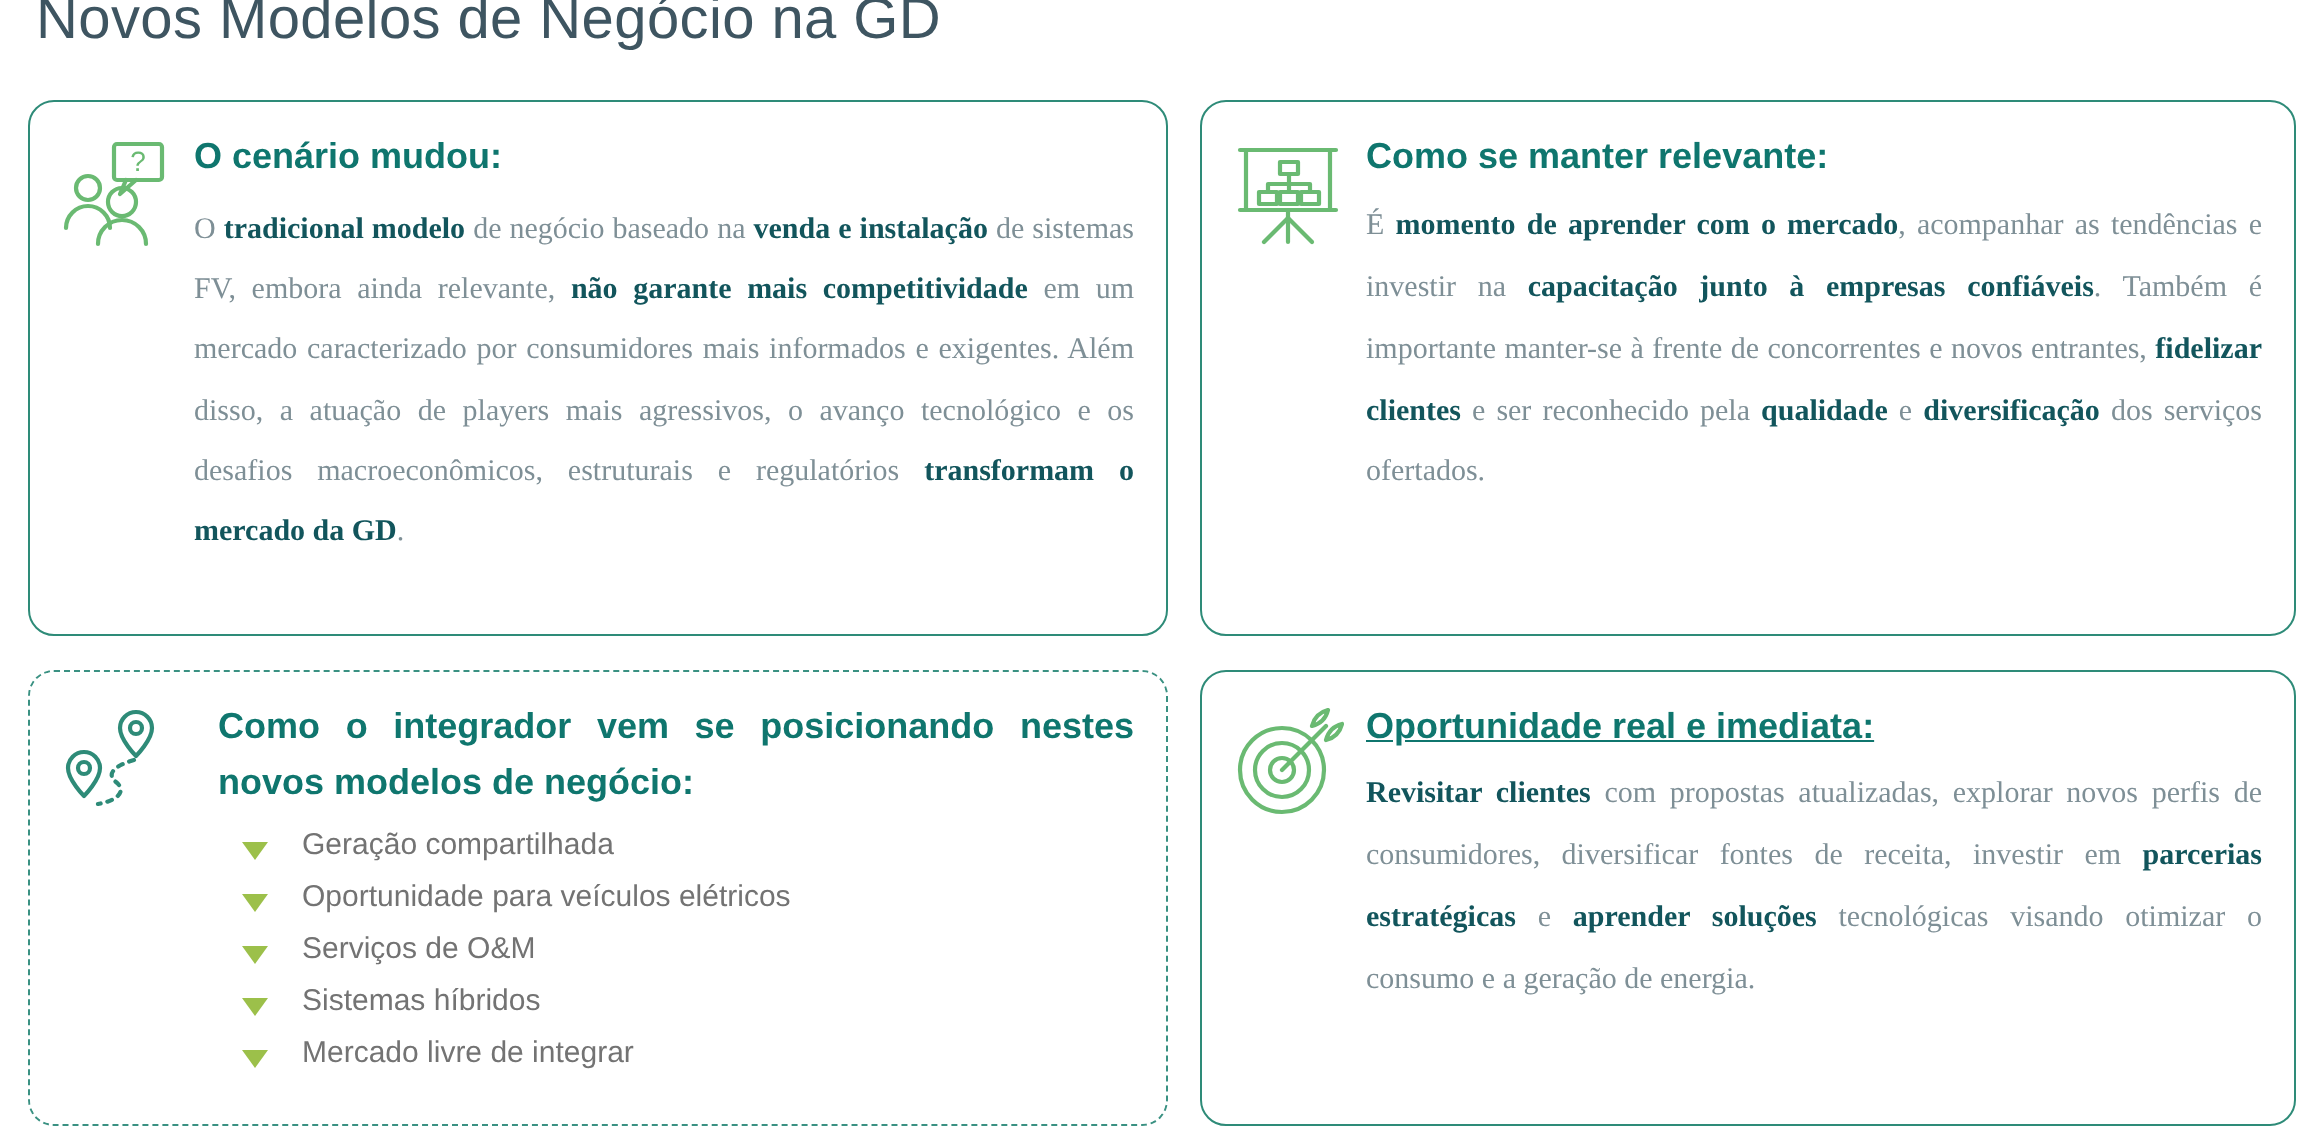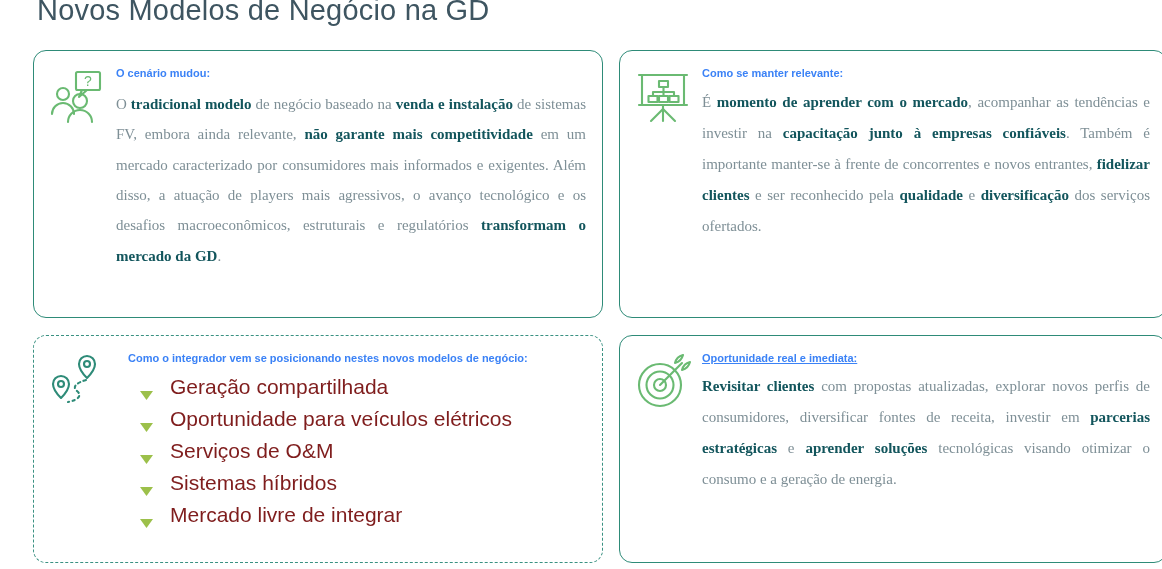--- a/index.html
+++ b/index.html
@@ -13,21 +13,20 @@
     font-family: "Liberation Sans", sans-serif;
     overflow: hidden;
     position: relative;
   }
 
   .slide {
     position: relative;
     width: 1016px;
     height: 569px;
     box-sizing: border-box;
-    margin-left: 19px;
   }
 
   .page-title {
     position: absolute;
     left: 18px;
     top: -6px;
     font-size: 29px;
     font-weight: 400;
     color: #3e5561;
     letter-spacing: 0.2px;
@@ -76,23 +75,23 @@
     justify-content: center;
   }
   .card-icon svg { display: block; }
 
   .card-body {
     flex: 1 1 auto;
     min-width: 0;
   }
 
   .card-heading {
-    font-size: 11px;
+    font-size: 18px;
     font-weight: bold;
-    color: #3b82f6;
+    color: #0f766e;
     margin: 0 0 7px 0;
     line-height: 1.55;
     text-align: justify;
   }
 
   .card-text {
     font-size: 15px;
     line-height: 2.02;
     color: #7e8f96;
     text-align: justify;
@@ -108,22 +107,22 @@
   .card-3 .card-heading { margin-bottom: 3px; }
 
   .bullet-list {
     list-style: none;
     margin: 2px 0 0 0;
     padding: 0;
   }
   .bullet-item {
     display: flex;
     align-items: center;
-    font-size: 21px;
-    color: #7f1d1d;
+    font-size: 15px;
+    color: #737373;
     line-height: 1.0;
     padding: 6px 0 5px 0;
   }
   .bullet-marker {
     flex: 0 0 auto;
     width: 13px;
     height: 9px;
     margin-right: 17px;
     margin-left: 12px;
   }

